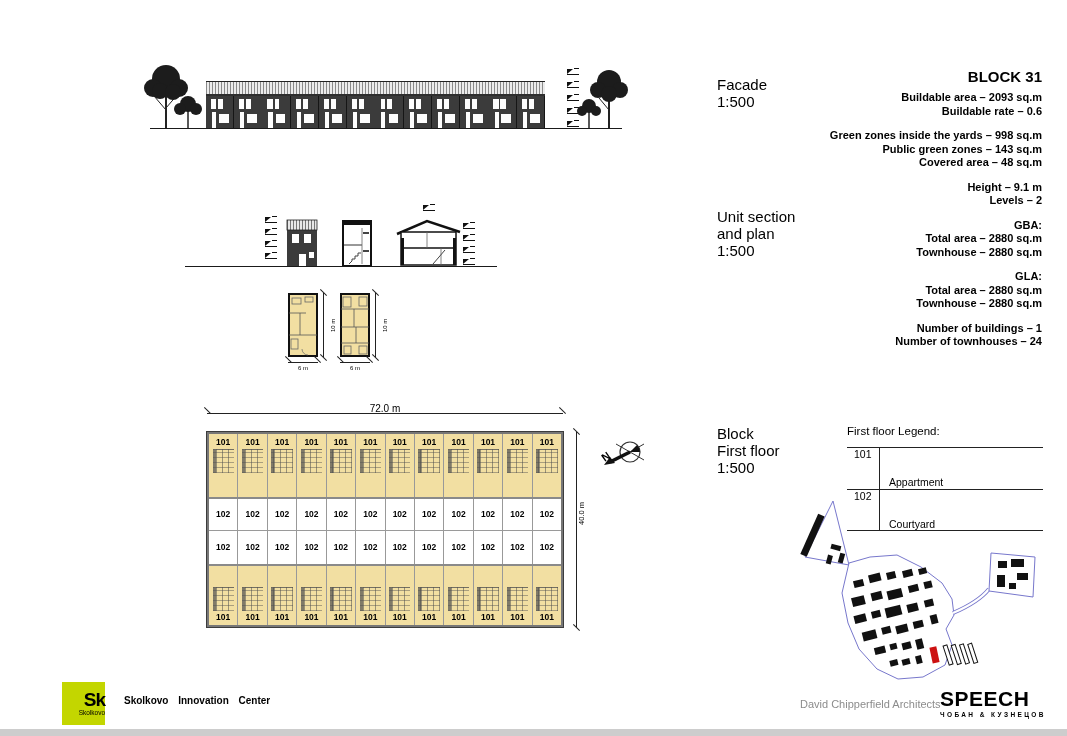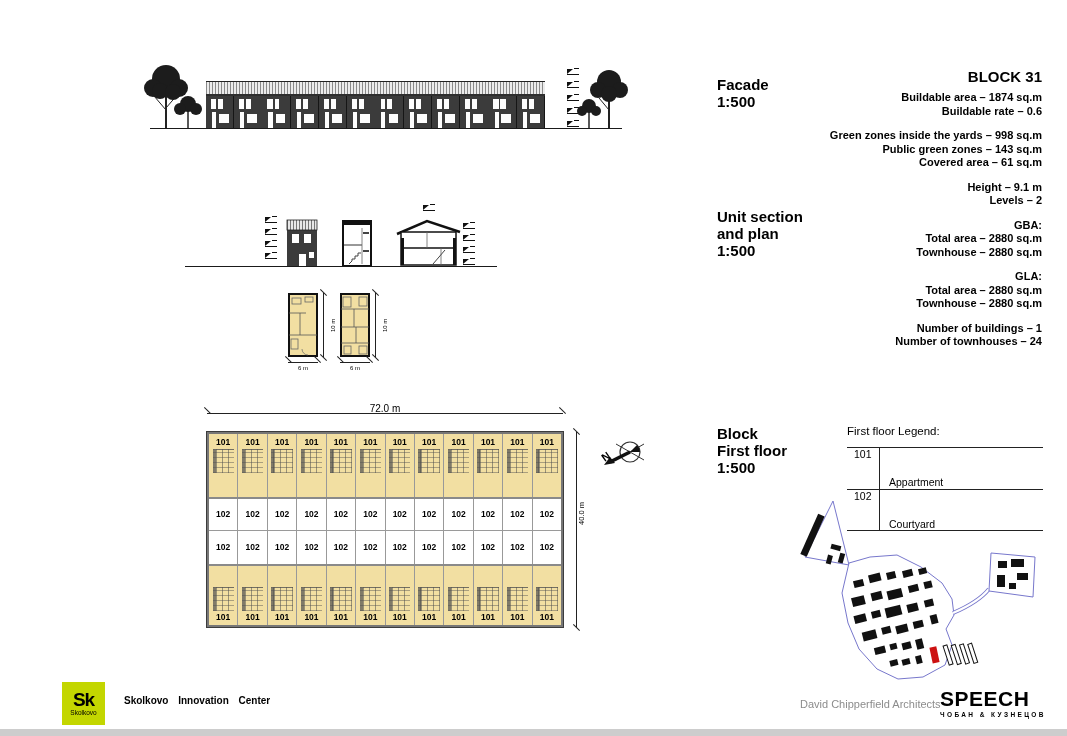--- a/index.html
+++ b/index.html
@@ -1,20 +1,20 @@
 <!DOCTYPE html>
 <html style="--unit-fill: #f2dfa2; --wall-gray: #8a8a8a; --logo-green: #c3d600; --map-outline: #7777cc; --highlight-red: #cc1111;"><head>
 <meta charset="utf-8">
 <style>
   * { box-sizing: border-box; margin: 0; padding: 0; }
   body { background:#888; font-family:"Liberation Sans", sans-serif; }
   .sheet { position:relative; width:1067px; height:736px; background:#fff; overflow:hidden; color:#000; }
 
   
-  .sec-title { position:absolute; font-size:15px; font-weight:bold; line-height:17px; }
+  .sec-title { position:absolute; font-size:15px; font-weight:normal; line-height:17px; }
   .sec-title div { white-space:nowrap; }
   .block-head { position:absolute; left:700px; top:68px; width:342px; text-align:right; font-size:15px; font-weight:bold; }
   .stats { position:absolute; left:700px; top:91px; width:342px; text-align:right; }
   .stat-group { margin-bottom:11px; }
   .stat-line { font-size:11px; font-weight:bold; line-height:13.5px; white-space:nowrap; }
 
   
   .legend { position:absolute; left:847px; top:425px; width:196px; }
   .legend-title { font-size:11.5px; line-height:13px; }
   .legend-table { margin-top:9px; border-bottom:1px solid #222; }
@@ -71,21 +71,21 @@
   .prow.courtyard .pcode { margin:0; }
   .prow.r3 .pcell { flex-direction:column-reverse; }
   .prow.r3 .pcode { margin:2px 0 4px; }
   .furn { width:calc(100% - 7px); height:24px; border-left:3px solid rgba(80,80,80,.7); border-top:1px solid rgba(80,80,80,.6);
     background:repeating-linear-gradient(90deg,rgba(80,80,80,.55) 0 1px,transparent 1px 6px),
                repeating-linear-gradient(0deg,rgba(80,80,80,.45) 0 1px,transparent 1px 5px); }
   .dim-top-label { position:absolute; left:207px; top:403px; width:356px; text-align:center; font-size:10px; }
   .dim-right-label { position:absolute; left:577px; top:525px; font-size:7.5px; transform:rotate(-90deg); transform-origin:left top; white-space:nowrap; }
 
   
-  .sk-logo { position:absolute; left:62px; top:682px; width:43px; height:43px; background:var(--logo-green,#c3d600); display:flex; flex-direction:column; align-items:center; justify-content:center; }
+  .sk-logo { position:absolute; left:62px; top:682px; width:43px; height:43px; background:var(--logo-green,#c3d600); display:flex; flex-direction:column; align-items:flex-end; justify-content:center; }
   .sk-mark { font-size:19px; font-weight:bold; letter-spacing:-1px; line-height:19px; }
   .sk-cap { font-size:6.5px; line-height:8px; }
   .proj-title { position:absolute; left:124px; top:695px; font-size:10px; font-weight:bold; word-spacing:7px; }
   .architect { position:absolute; left:800px; top:698px; font-size:11px; color:#8c8c8c; }
   .speech { position:absolute; left:940px; top:689px; width:104px; text-align:left; }
   .speech-name { font-size:21px; font-weight:900; letter-spacing:0.5px; line-height:21px; transform:scaleY(.92); }
   .speech-sub { font-size:6.5px; font-weight:bold; letter-spacing:2.4px; margin-top:1px; white-space:nowrap; }
 
   .bottom-edge { position:absolute; left:0; bottom:0; width:100%; height:7px; background:#cdcdcd; }
   svg { position:absolute; overflow:visible; }
@@ -425,27 +425,27 @@
     <text x="2" y="29" font-size="11" font-weight="bold" transform="rotate(-35 8 26)">N</text>
   </svg>
 
   <div class="sec-title" style="left:717px;top:76px">
     <div>Facade</div>
     <div>1:500</div>
   </div>
   <div class="block-head">BLOCK 31</div>
   <div class="stats">
       <div class="stat-group">
-        <div class="stat-line">Buildable area – 1874 sq.m</div>
+        <div class="stat-line">Buildable area – 2093 sq.m</div>
         <div class="stat-line">Buildable rate – 0.6</div>
       </div>
       <div class="stat-group">
         <div class="stat-line">Green zones inside the yards – 998 sq.m</div>
         <div class="stat-line">Public green zones – 143 sq.m</div>
-        <div class="stat-line">Covered area – 61 sq.m</div>
+        <div class="stat-line">Covered area – 48 sq.m</div>
       </div>
       <div class="stat-group">
         <div class="stat-line">Height – 9.1 m</div>
         <div class="stat-line">Levels – 2</div>
       </div>
       <div class="stat-group">
         <div class="stat-line">GBA:</div>
         <div class="stat-line">Total area – 2880 sq.m</div>
         <div class="stat-line">Townhouse – 2880 sq.m</div>
       </div>

